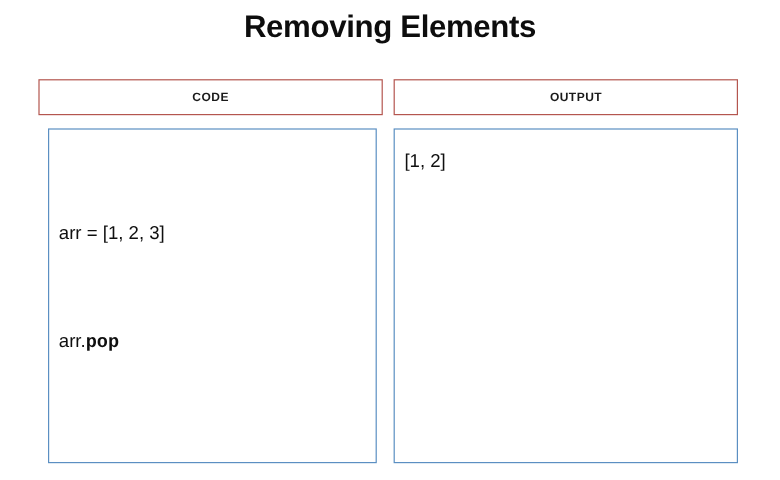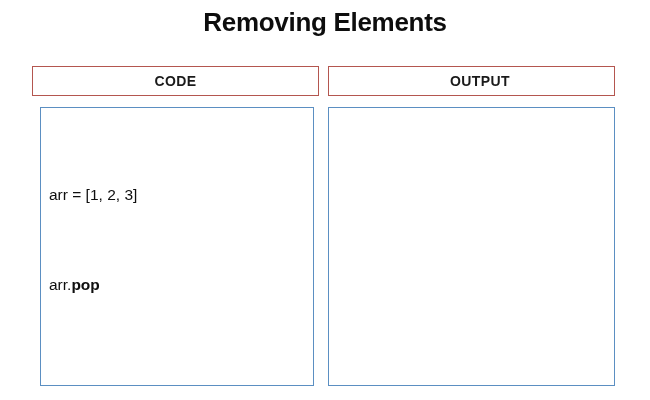--- a/index.html
+++ b/index.html
@@ -39,21 +39,21 @@
     height: 30px;
     box-sizing: border-box;
     border: 1.6px solid #b4564f;
     background: #ffffff;
     display: flex;
     align-items: center;
     justify-content: center;
   }
   .header-box .header-label {
     font-family: "Liberation Sans", sans-serif;
-    font-size: 14px;
+    font-size: 10px;
     font-weight: bold;
     letter-spacing: 0.4px;
     color: #1a1a1a;
   }
   #header-code   { left: 32px;  width: 287px; }
   #header-output { left: 328px; width: 287px; padding-left: 17px; }
 
   
   .content-panel {
     position: absolute;
@@ -69,21 +69,21 @@
 
   
   .code-block {
     font-family: "Liberation Sans", sans-serif;
     font-size: 15.5px;
     line-height: 30px;
     color: #0f0f0f;
     white-space: pre;
   }
   .code-line { height: 30px; white-space: pre; }
-  .code-line .b { font-weight: bold; }
+  .code-line .b { font-weight: bold; font-family: Liberation Mono, monospace; }
 
   .out-line {
     font-family: "Liberation Sans", sans-serif;
     font-size: 15.5px;
     line-height: 30px;
     color: #0f0f0f;
     white-space: pre;
     height: 30px;
   }
   .out-gap { height: 80px; }
@@ -105,16 +105,17 @@
 
   <div class="code-block">
     <div class="code-line"><span>arr = [1, 2, 3]</span><span class="b"></span></div>
     <div class="code-line"><span>arr.</span><span class="b">pop</span></div>
   </div>
 
 </div>
 
 <div class="content-panel" id="panel-output">
 
+  <div class="out-line">[1, 2]</div>
 
   <div class="out-gap"></div>
 
 </div>
 
 </body></html>

